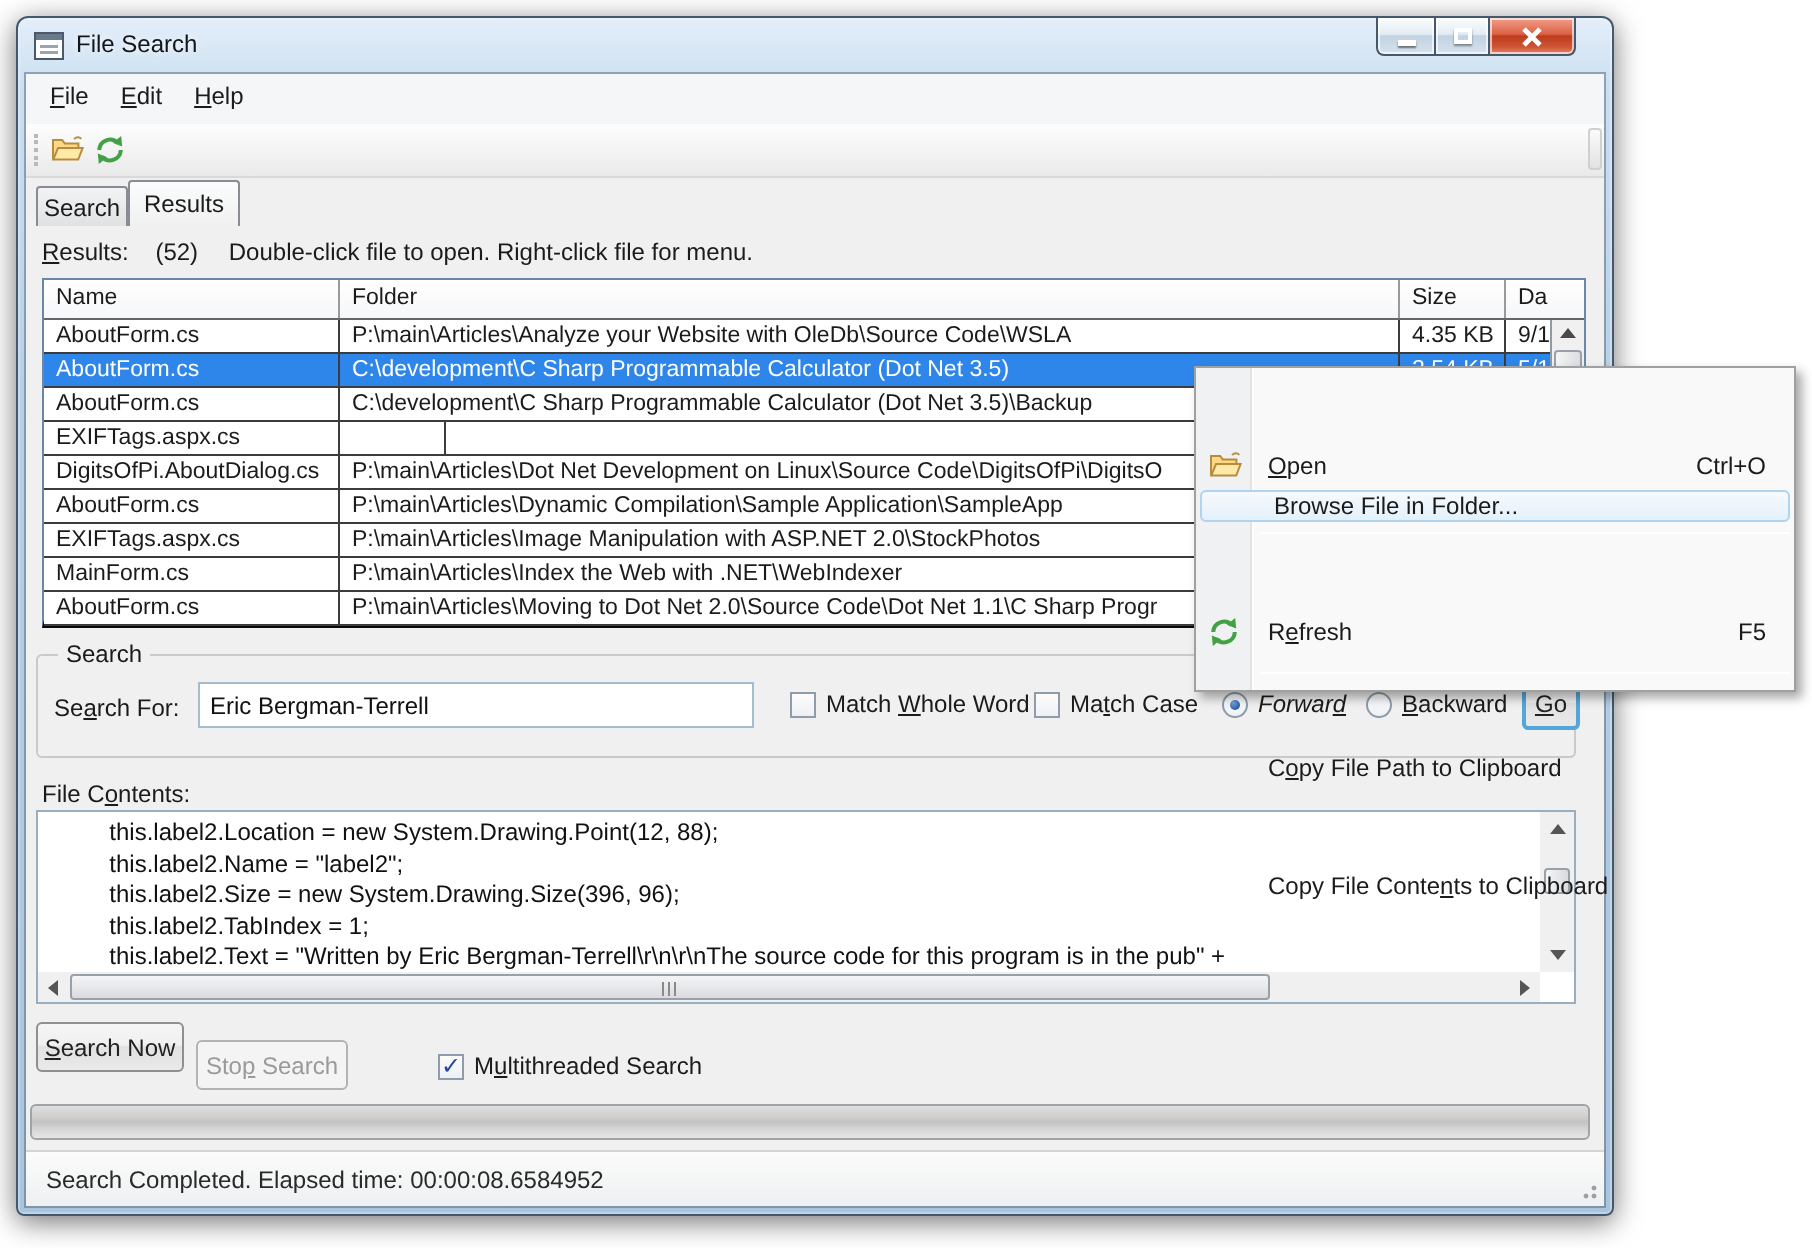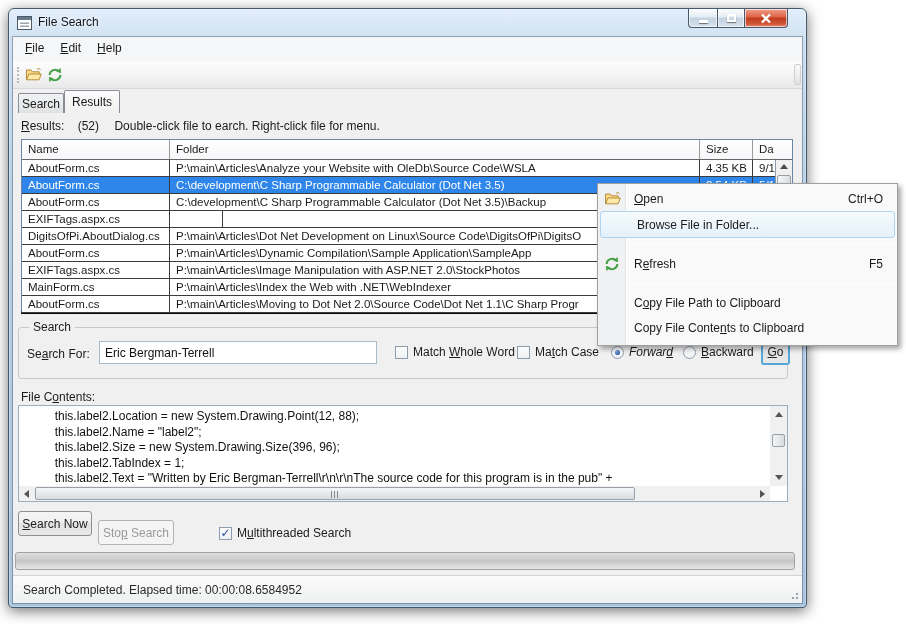--- a/index.html
+++ b/index.html
@@ -112,25 +112,25 @@
   .resize-grip{position:absolute;right:3px;bottom:3px;width:10px;height:10px;
       background:
         radial-gradient(circle at 8px 8px,#9aa0a6 1px,transparent 1.4px),
         radial-gradient(circle at 8px 4px,#9aa0a6 1px,transparent 1.4px),
         radial-gradient(circle at 4px 8px,#9aa0a6 1px,transparent 1.4px);}
 
   
   .ctx{position:absolute;left:597px;top:183px;width:301px;height:163px;background:#f9f9f9;
        border:1px solid #a0a0a0;box-shadow:3px 3px 5px rgba(0,0,0,.35);z-index:50;padding-top:2px;}
   .ctx-gutter{position:absolute;left:0;top:0;bottom:0;width:28px;background:#f0f1f2;border-right:1px solid #e2e2e2;box-shadow:1px 0 0 #fff;}
-  .ctx-item{position:relative;display:flex;align-items:center;height:25px;padding:0 14px 0 0;}
+  .ctx-item{position:relative;display:flex;align-items:center;height:25px;padding:0 14px 0 0;margin-top:34px;}
   .ctx-item .mi-icon{width:28px;display:flex;justify-content:center;flex:none;}
   .ctx-item .mi-label{margin-left:8px;white-space:nowrap;}
   .ctx-item .mi-short{margin-left:auto;white-space:nowrap;}
-  .ctx-hl{height:27px;margin:0 2px;border:1px solid #b0d3f0;border-radius:3px;
+  .ctx-hl{height:16px;margin:0 2px;border:1px solid #b0d3f0;border-radius:3px;
           background:linear-gradient(#f5fafd,#e4f1fb);padding-right:12px;}
   .ctx-sep{height:1px;background:#e0e0e0;border-bottom:1px solid #fff;margin:5px 2px 5px 32px;}
   .ctx-tall{height:30px;}
 </style>
 </head>
 <body>
 
 <div class="stage">
   <div class="window">
 
@@ -192,21 +192,21 @@
             <span>Search</span>
           </div>
         <div class="tab tab-active">
             <span>Results</span>
           </div>
       </div>
 
       <div class="results-line">
         <span><u>R</u>esults:</span>
         <span class="cnt">(52)</span>
-        <span class="note">Double-click file to earch. Right-click file for menu.</span>
+        <span class="note">Double-click file to open. Right-click file for menu.</span>
       </div>
 
       <div class="ftable">
         <div class="thead">
           <div class="th c-name">Name</div>
           <div class="th c-folder">Folder</div>
           <div class="th c-size">Size</div>
           <div class="th c-date">Da</div>
         </div>
         <div class="trow">

